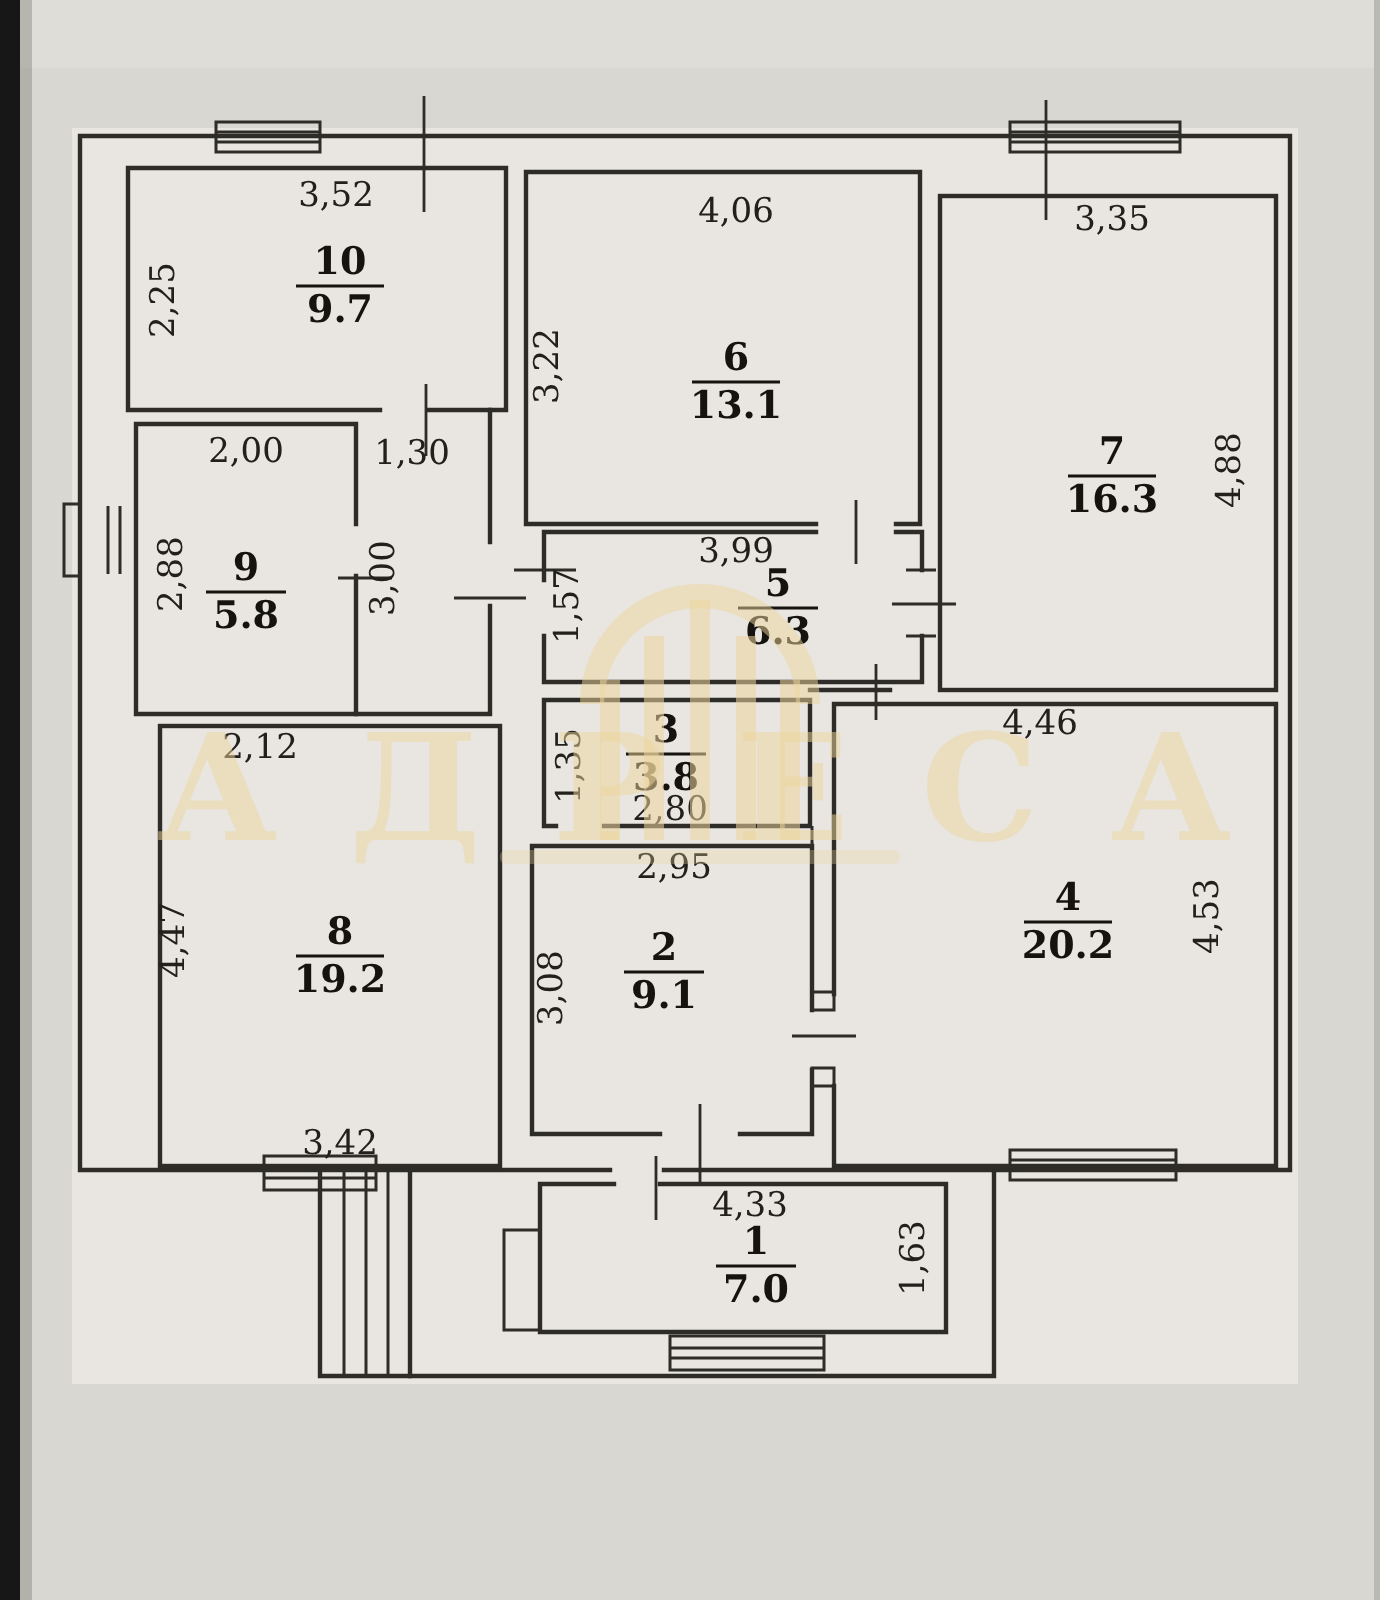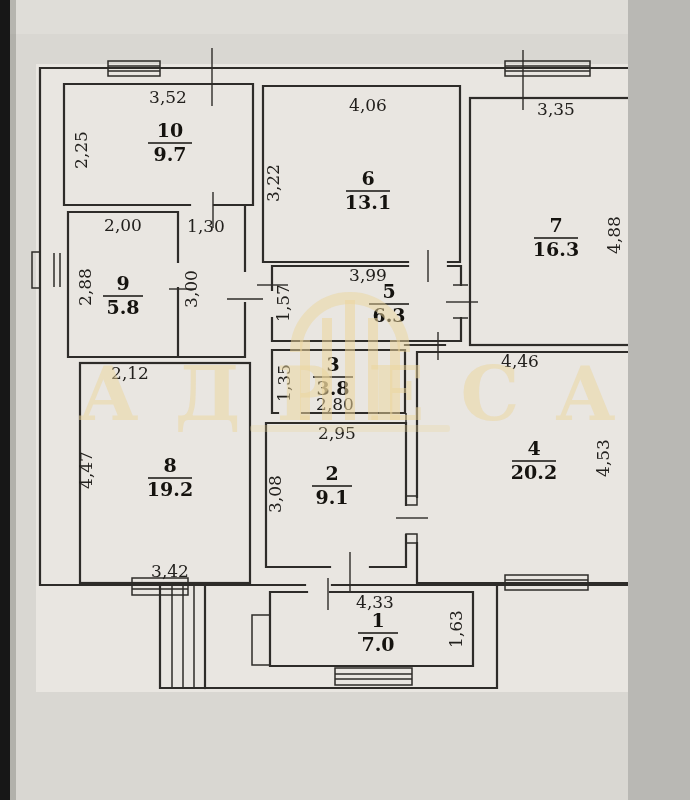--- a/index.html
+++ b/index.html
@@ -1,16 +1,16 @@
 <!DOCTYPE html>
 <html><head>
 <meta charset="utf-8">
 <style>
   html,body{margin:0;padding:0;background:#b9b8b4;}
-  .stage{position:relative;width:628px;height:800px;overflow:hidden;background:#d9d7d2;
+  .stage{position:relative;width:687px;height:800px;overflow:hidden;background:#d9d7d2;
          font-family:"DejaVu Serif", serif;}
   svg{display:block}
   .wall{fill:none;stroke:#2e2c29;stroke-width:2.2;stroke-linecap:square;stroke-linejoin:miter}
   .thin{fill:none;stroke:#2e2c29;stroke-width:1.5}
   .tick{stroke:#2e2c29;stroke-width:1.4}
   .dim{font-size:17px;fill:#22201d;text-anchor:middle}
   .num{font-size:19px;font-weight:700;fill:#15130f;text-anchor:middle}
   .frac{stroke:#15130f;stroke-width:1.6}
   .wm{fill:#ecd69c;fill-opacity:0.55}
   .wm-text{font-size:74px;font-weight:700;letter-spacing:36px;fill:#ecd69c;fill-opacity:0.5;text-anchor:middle}

